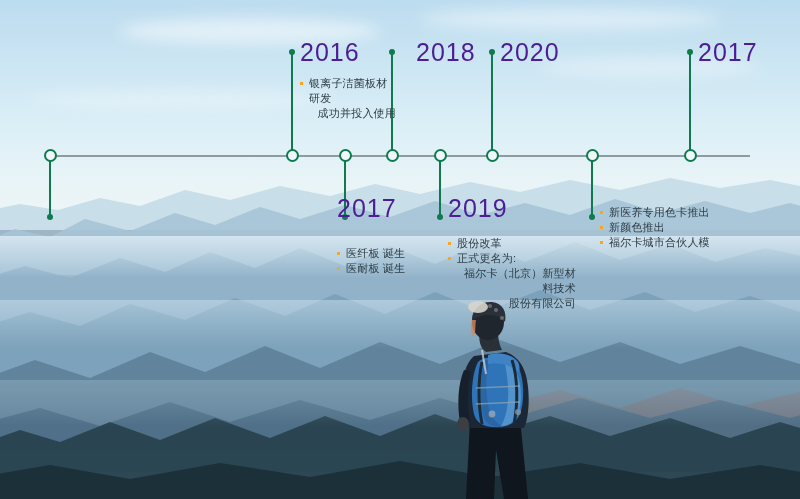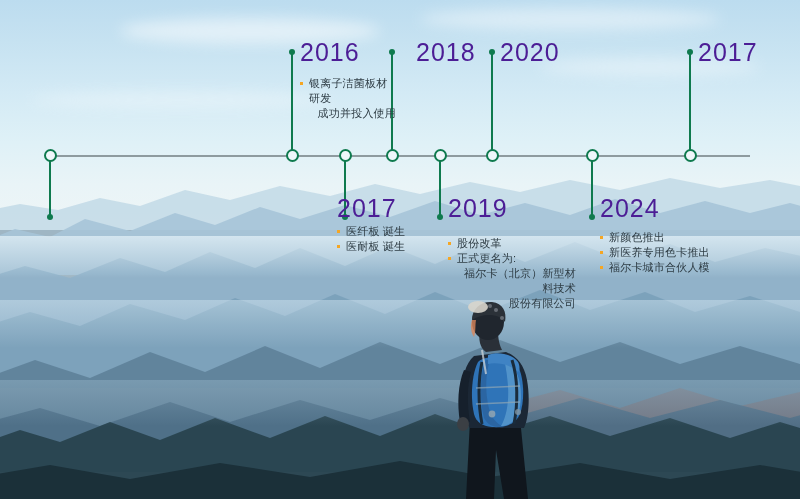--- a/index.html
+++ b/index.html
@@ -315,21 +315,21 @@
   <div class="block" style="left:300px;top:40px;width:96px;">
     <div class="year">2016</div>
     <ul class="items" style="margin-top:11px;">
       <li>银离子洁菌板材研发</li>
       <li class="cont">成功并投入使用</li>
     </ul>
   </div>
 
   <div class="block" style="left:337px;top:196px;width:96px;">
     <div class="year">2017</div>
-    <ul class="items" style="margin-top:3px;">
+    <ul class="items" style="margin-top:25px;">
       <li>医纤板 诞生</li>
       <li>医耐板 诞生</li>
     </ul>
   </div>
 
   <div class="block" style="left:400px;top:40px;width:98px;margin-left:16px;">
     <div class="year">2018</div>
   </div>
 
   <div class="block" style="left:448px;top:196px;width:128px;">
@@ -340,24 +340,23 @@
       <li class="cont">福尔卡（北京）新型材料技术</li>
       <li class="cont">股份有限公司</li>
     </ul>
   </div>
 
   <div class="block" style="left:500px;top:40px;width:180px;">
     <div class="year">2020</div>
   </div>
 
   <div class="block" style="left:600px;top:196px;width:130px;">
-    <div class="year">2024</div>
     <ul class="items" style="margin-top:9px;">
+      <li>新医养专用色卡推出</li>
       <li>新颜色推出</li>
-      <li>新医养专用色卡推出</li>
       <li>福尔卡城市合伙人模</li>
     </ul>
   </div>
 
   <div class="block" style="left:698px;top:40px;width:100px;">
     <div class="year">2017</div>
   </div>
 
 </div>
 

